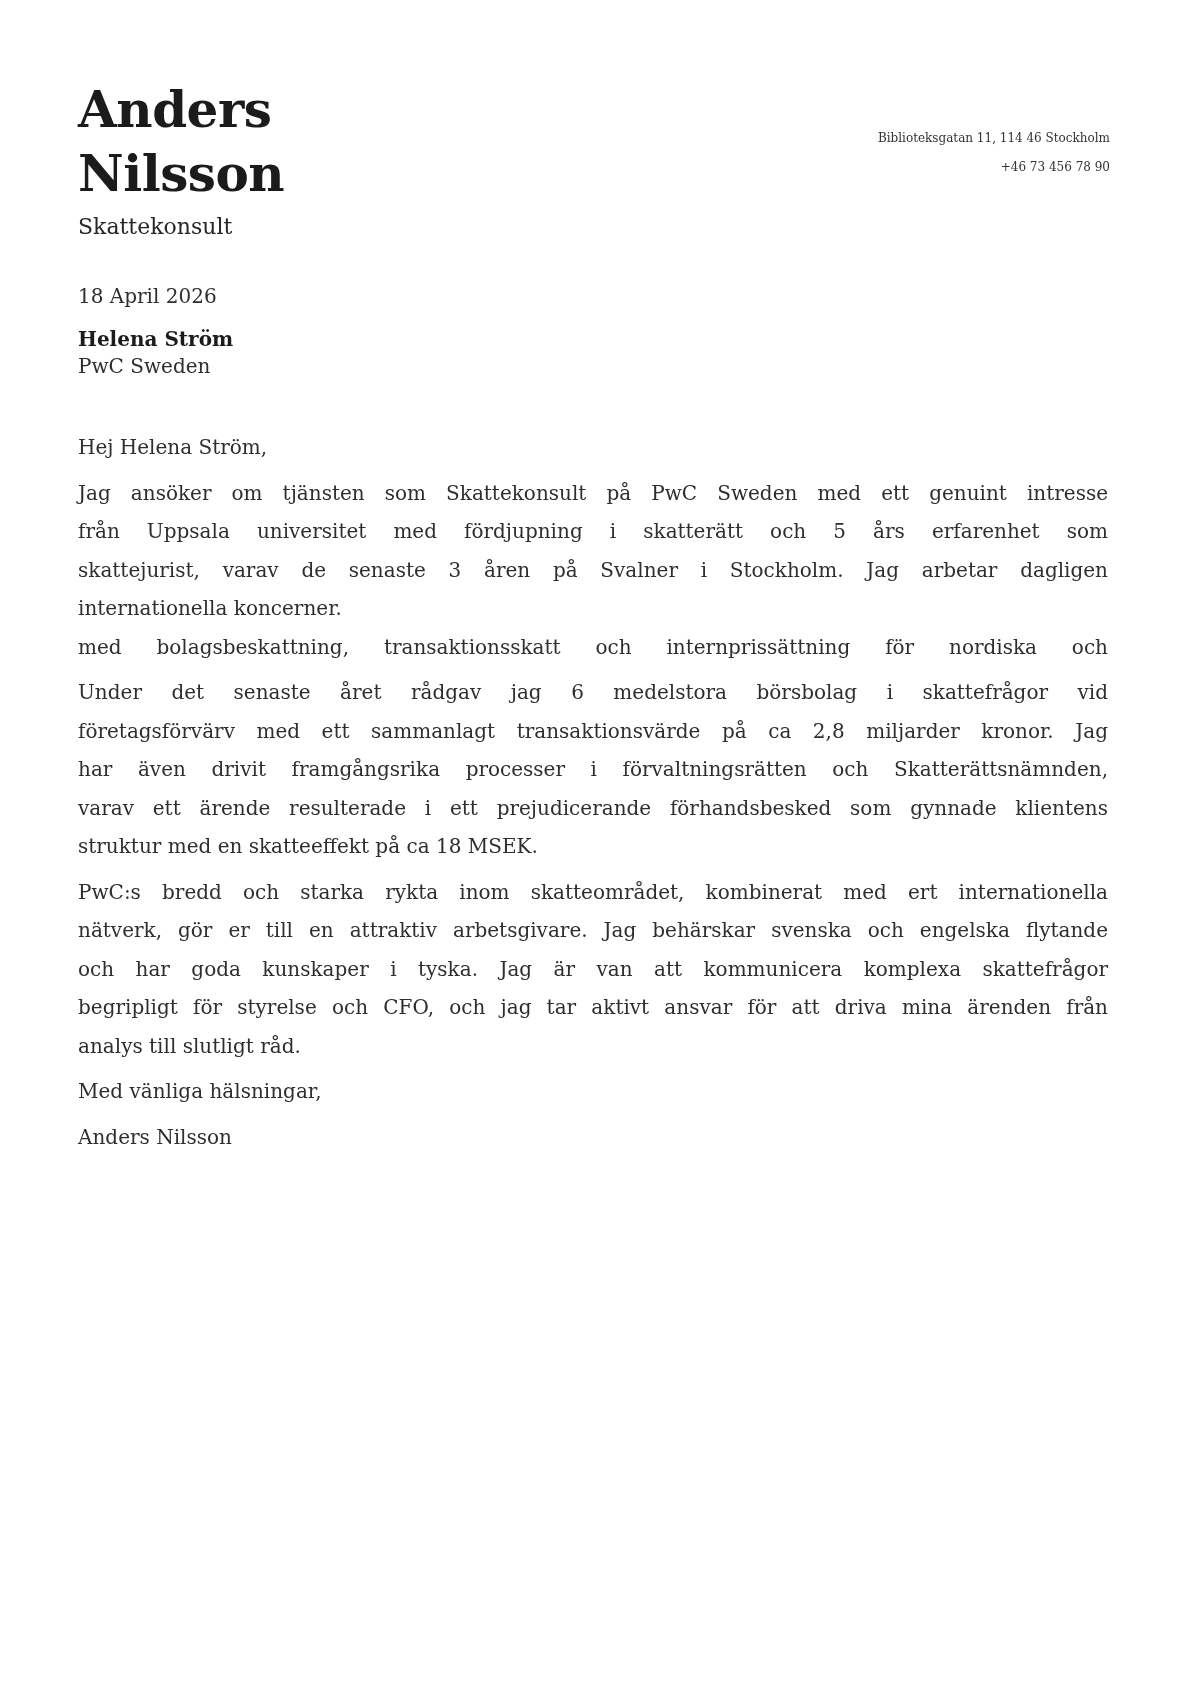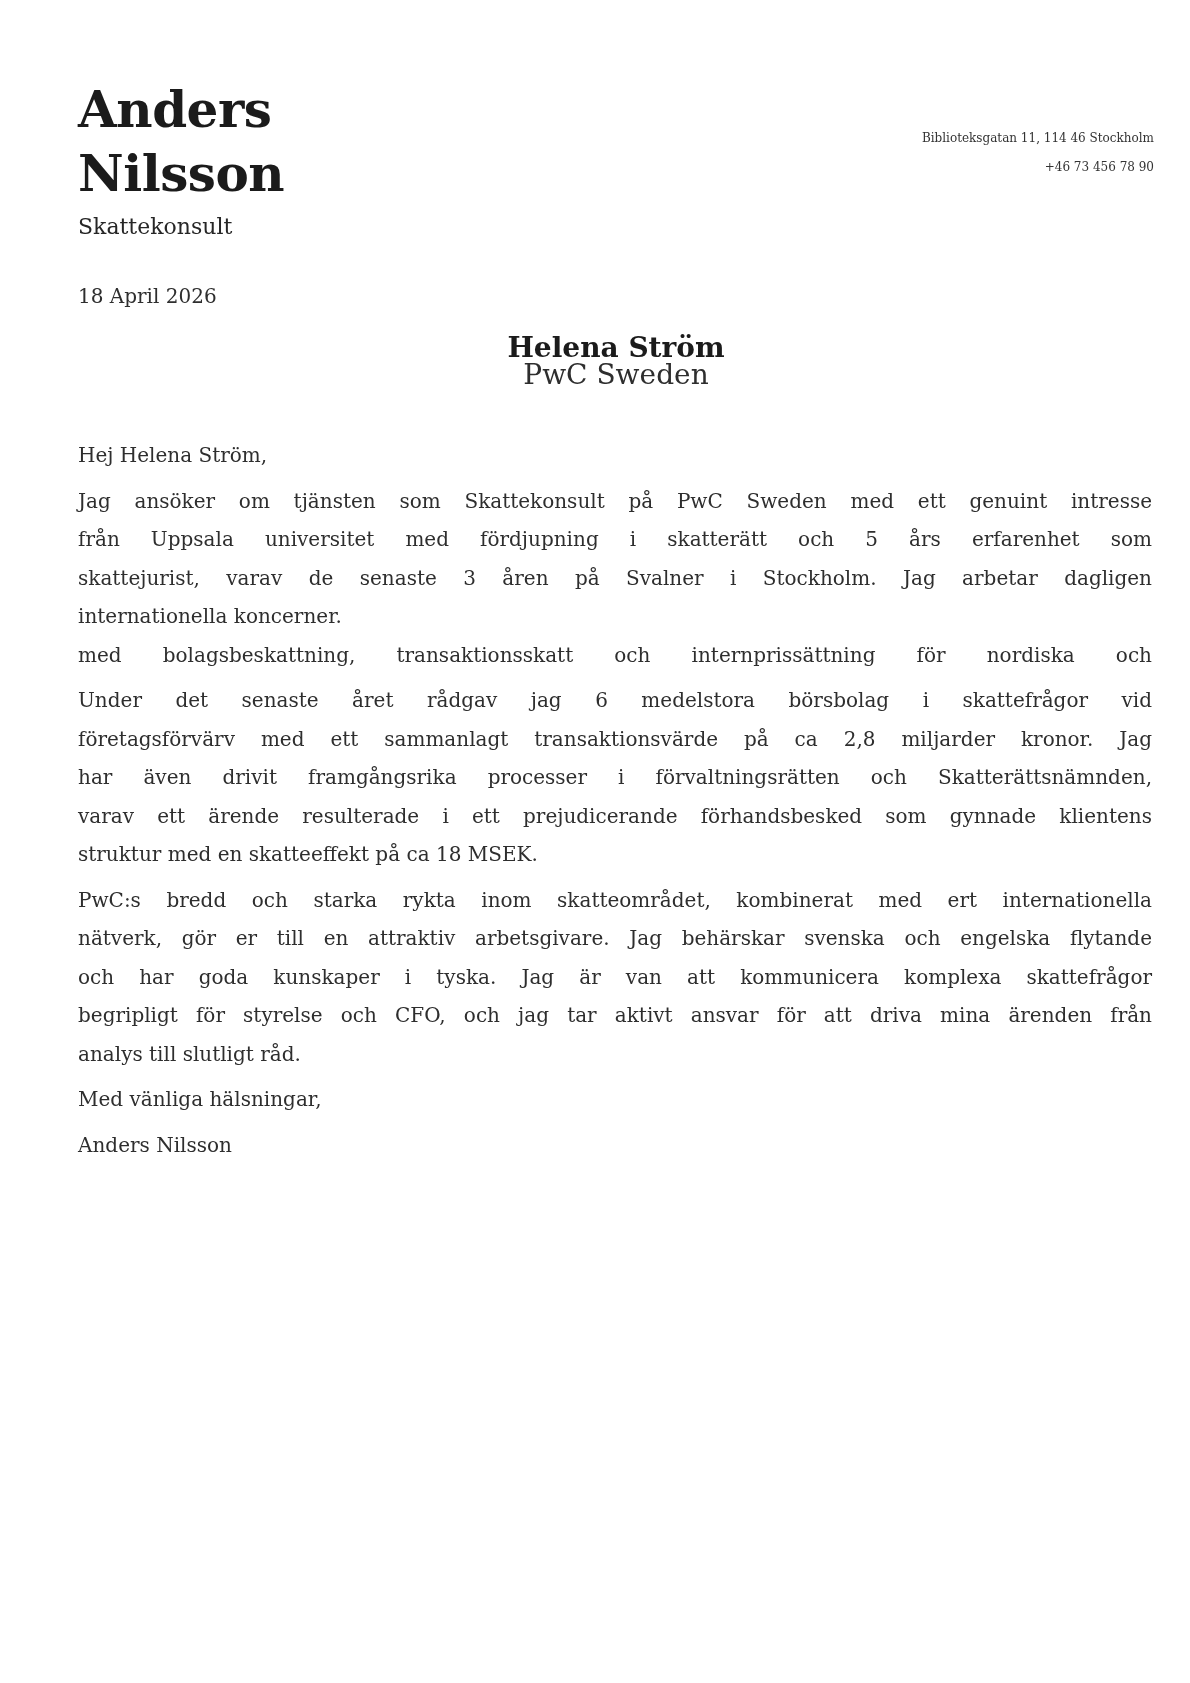--- a/index.html
+++ b/index.html
@@ -13,21 +13,21 @@
     width: 1190px;
     height: 1683px;
     background: var(--bg);
     font-family: "DejaVu Serif", "Liberation Serif", serif;
     color: var(--text);
     overflow: hidden;
   }
   .page {
     width: 1190px;
     height: 1191px;
-    padding: 78px 36px 0 78px;
+    padding: 78px 80px 0 78px;
   }
 
   
   .header {
     display: flex;
     justify-content: space-between;
     align-items: flex-start;
   }
   .sender-name {
     margin: 0;
@@ -53,24 +53,23 @@
     white-space: nowrap;
   }
 
   
   .date {
     margin-top: 40px;
     font-size: 20px;
     line-height: 28px;
   }
   .recipient {
-    margin-top: 24px;
-    font-size: 28px;
+    margin-top: 16px;
+    font-size: 20px;
     line-height: 27px;
-    text-align: center;
   }
   .recipient-name {
     font-weight: bold;
     color: var(--heading);
   }
 
   
   .letter-body {
     margin-top: 48px;
     font-size: 20px;

